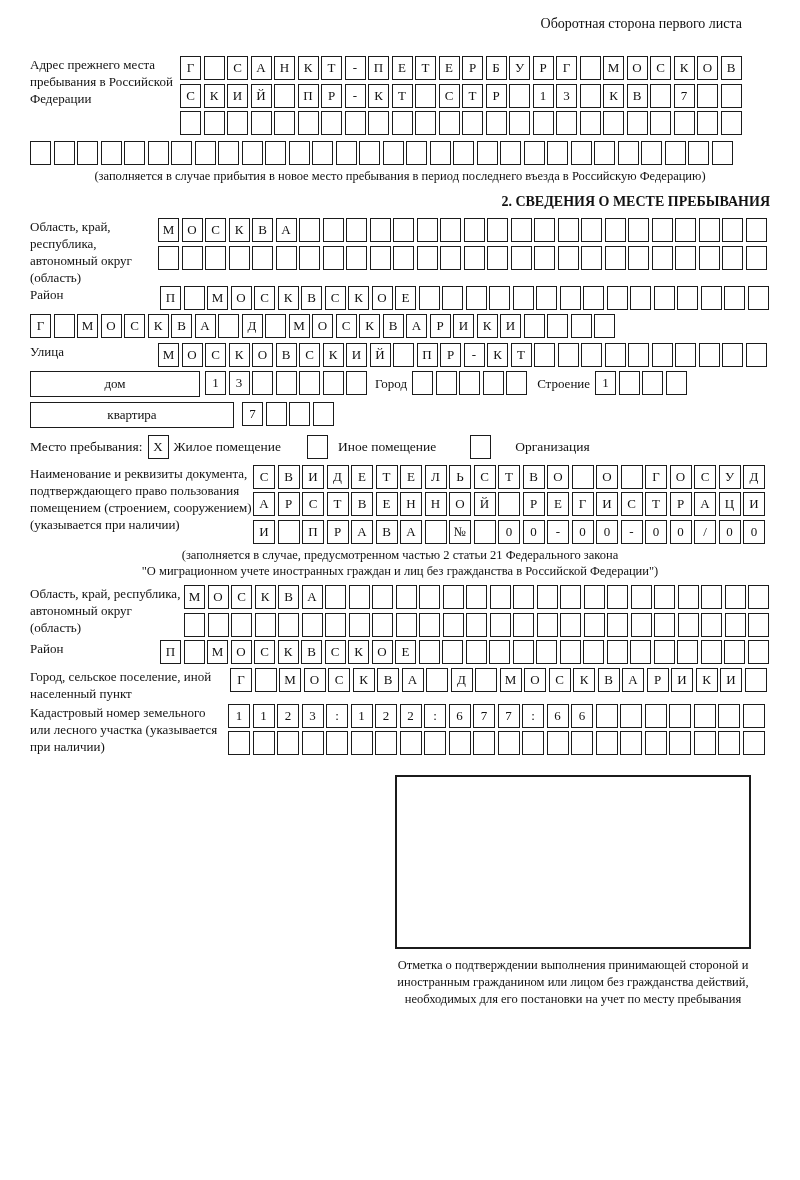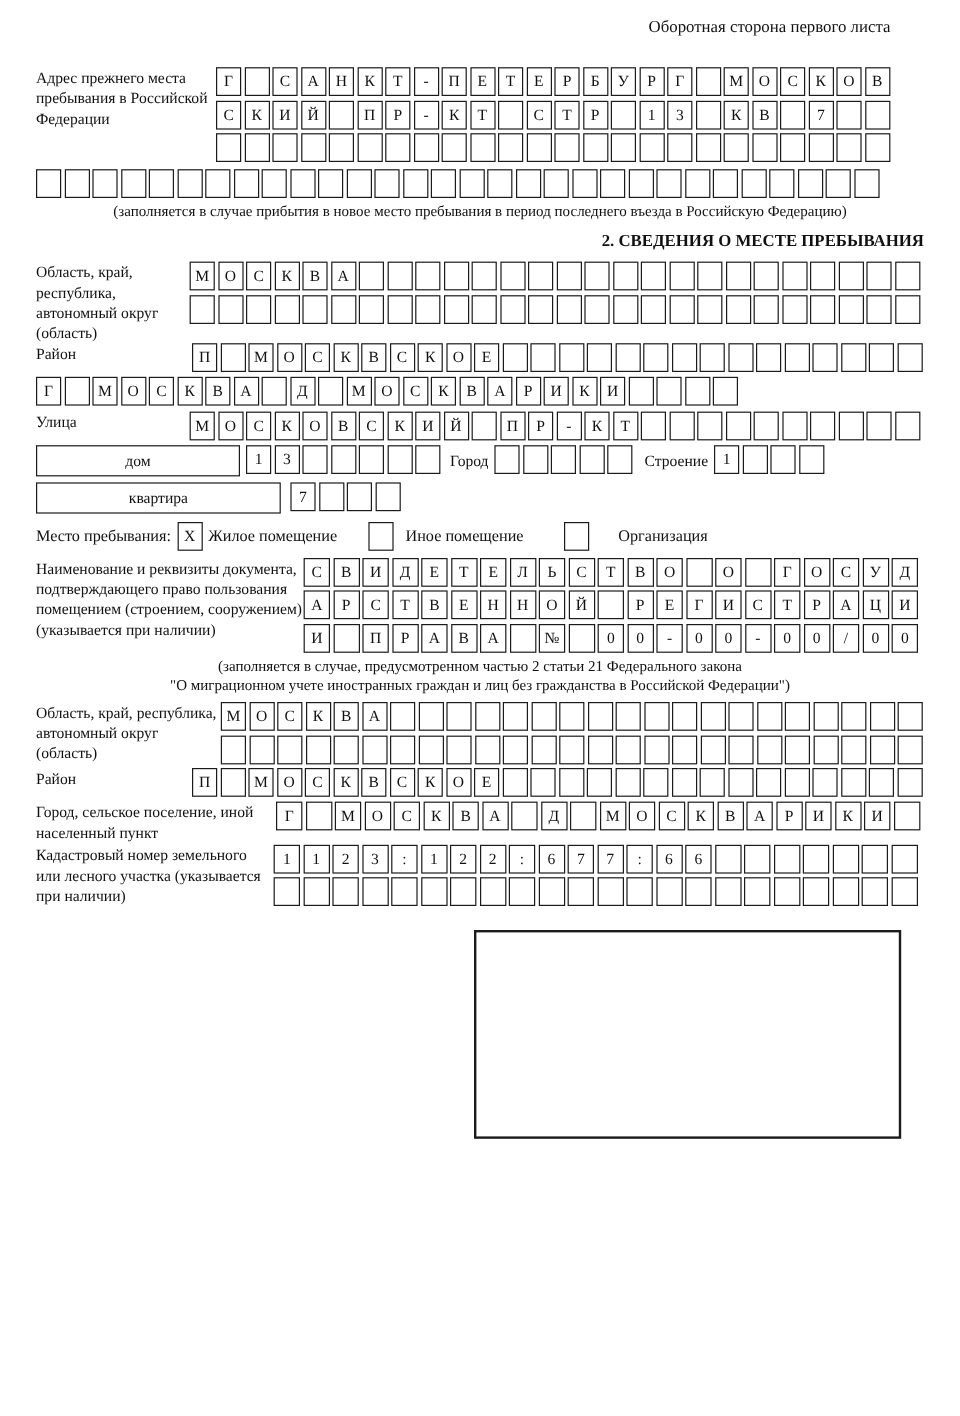--- a/index.html
+++ b/index.html
@@ -642,14 +642,15 @@
           <span class="cell wide"></span>
           <span class="cell wide"></span>
           <span class="cell wide"></span>
           <span class="cell wide"></span>
           <span class="cell wide"></span>
         </div>
     </div>
   </div>
 
   <div class="stamp-box"></div>
+  <div class="stamp-caption">Отметка о подтверждении выполнения принимающей стороной и иностранным гражданином или лицом без гражданства действий, необходимых для его постановки на учет по месту пребывания</div>
 
 </div>
 
 </body></html>

